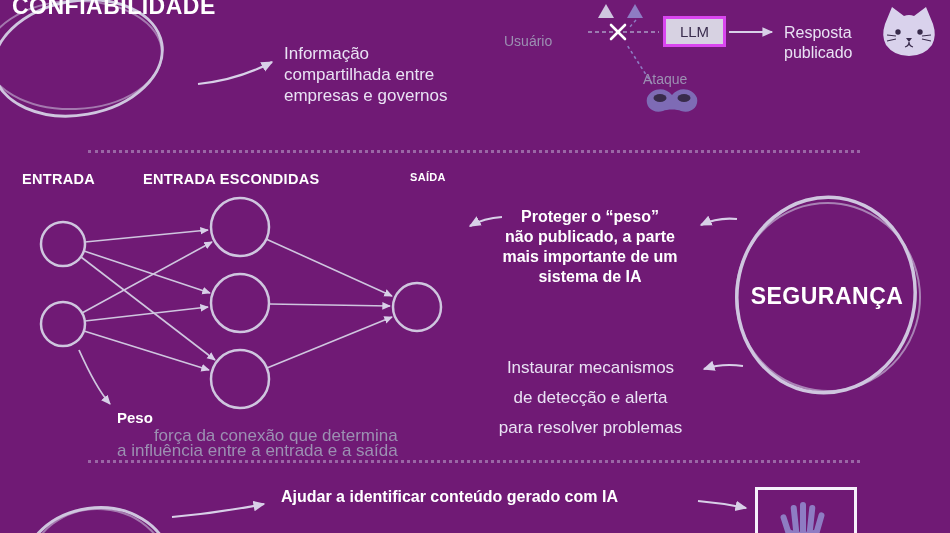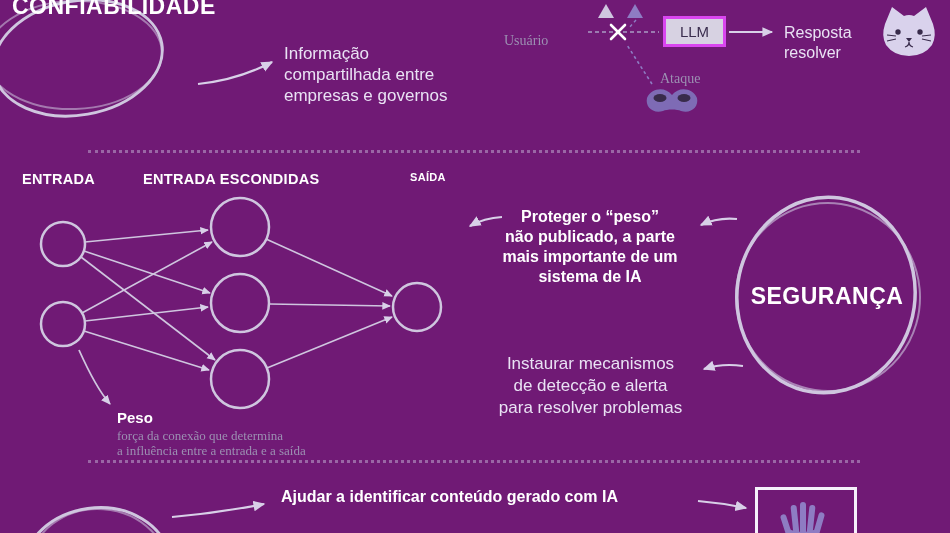--- a/index.html
+++ b/index.html
@@ -6,21 +6,21 @@
   html, body { margin: 0; padding: 0; background: #1e1630; }
   .canvas {
     position: relative; width: 950px; height: 533px;
     background: #701a75; overflow: hidden;
     font-family: "Liberation Sans", sans-serif;
     color: #E9E2F4;
   }
   .abs { position: absolute; }
   .pre { white-space: pre-line; }
   .bold { font-weight: bold; }
-  .muted { color: #9C90B2; font-family: Liberation Serif, serif; }
+  .muted { color: #9C90B2; }
   .center { text-align: center; }
   svg.layer { position: absolute; left: 0; top: 0; }
   .sep { height: 0; border-top: 3px dotted rgba(207,198,223,0.45); }
   .llm-box {
     display: flex; align-items: center; justify-content: center;
     background: #D7D2E2; border: 3px solid #d946ef;
     color: #3A2D4E; font-weight: normal; font-size: 15px;
   }
   .frame-box { border: 3px solid #F5F1FB; }
 </style>
@@ -118,35 +118,35 @@
   <div class="abs sep" style="left:88px; top:460px; width:772px;"></div>
 
   <div class="abs bold" style="left:12px; top:-7px; font-size:23px; letter-spacing:0.5px; color:#FFFFFF;">CONFIABILIDADE</div>
   <div class="abs pre" style="left:284px; top:43px; font-size:17px; line-height:21px;">Informação
 compartilhada entre
 empresas e governos</div>
 
   <div class="abs muted" style="left:504px; top:33px; font-size:14px;">Usuário</div>
   <div class="abs llm-box" style="left:663px; top:16px; width:63px; height:31px;">LLM</div>
   <div class="abs pre" style="left:784px; top:23px; font-size:16px; line-height:20px;">Resposta
-resolver</div>
-  <div class="abs muted" style="left:660px; top:71px; font-size:14px;">Ataque</div>
+publicado</div>
+  <div class="abs muted" style="left:643px; top:71px; font-size:14px;">Ataque</div>
 
   <div class="abs bold" style="left:22px; top:171px; font-size:14.5px; letter-spacing:0.3px; color:#FFFFFF;">ENTRADA</div>
   <div class="abs bold" style="left:143px; top:171px; font-size:14.5px; letter-spacing:0.3px; color:#FFFFFF;">ENTRADA ESCONDIDAS</div>
   <div class="abs bold" style="left:410px; top:171px; font-size:11px; letter-spacing:0.3px; color:#FFFFFF;">SAÍDA</div>
   <div class="abs bold" style="left:117px; top:409px; font-size:15px; color:#FFFFFF;">Peso</div>
-  <div class="abs pre muted" style="left:117px; top:428px; font-size:13px; line-height:15px;">força da conexão que determina
+  <div class="abs pre muted" style="left:117px; top:428px; font-size:17px; line-height:15px;text-align:right;">força da conexão que determina
 a influência entre a entrada e a saída</div>
 
   <div class="abs bold center" style="left:737px; top:283px; width:180px; font-size:23px; letter-spacing:0.5px; color:#FFFFFF;">SEGURANÇA</div>
   <div class="abs pre bold center" style="left:490px; top:207px; width:200px; font-size:16px; line-height:20px; color:#FFFFFF;">Proteger o “peso”
 não publicado, a parte
 mais importante de um
 sistema de IA</div>
-  <div class="abs pre center" style="left:488px; top:353px; width:205px; font-size:17px; line-height:22px;">Instaurar mecanismos
+  <div class="abs pre center" style="left:488px; top:353px; width:205px; font-size:17px; line-height:30px;">Instaurar mecanismos
 de detecção e alerta
 para resolver problemas</div>
 
   <div class="abs bold" style="left:281px; top:488px; font-size:16px; color:#FFFFFF;">Ajudar a identificar conteúdo gerado com IA</div>
   <div class="abs frame-box" style="left:755px; top:487px; width:102px; height:60px;"></div>
 
 </div>
 
 </body></html>

